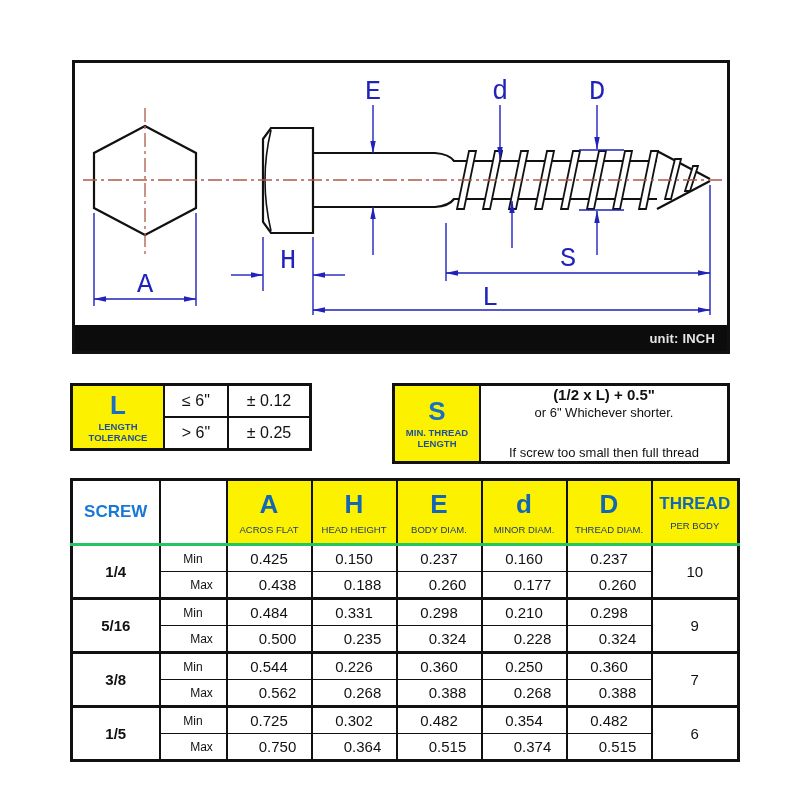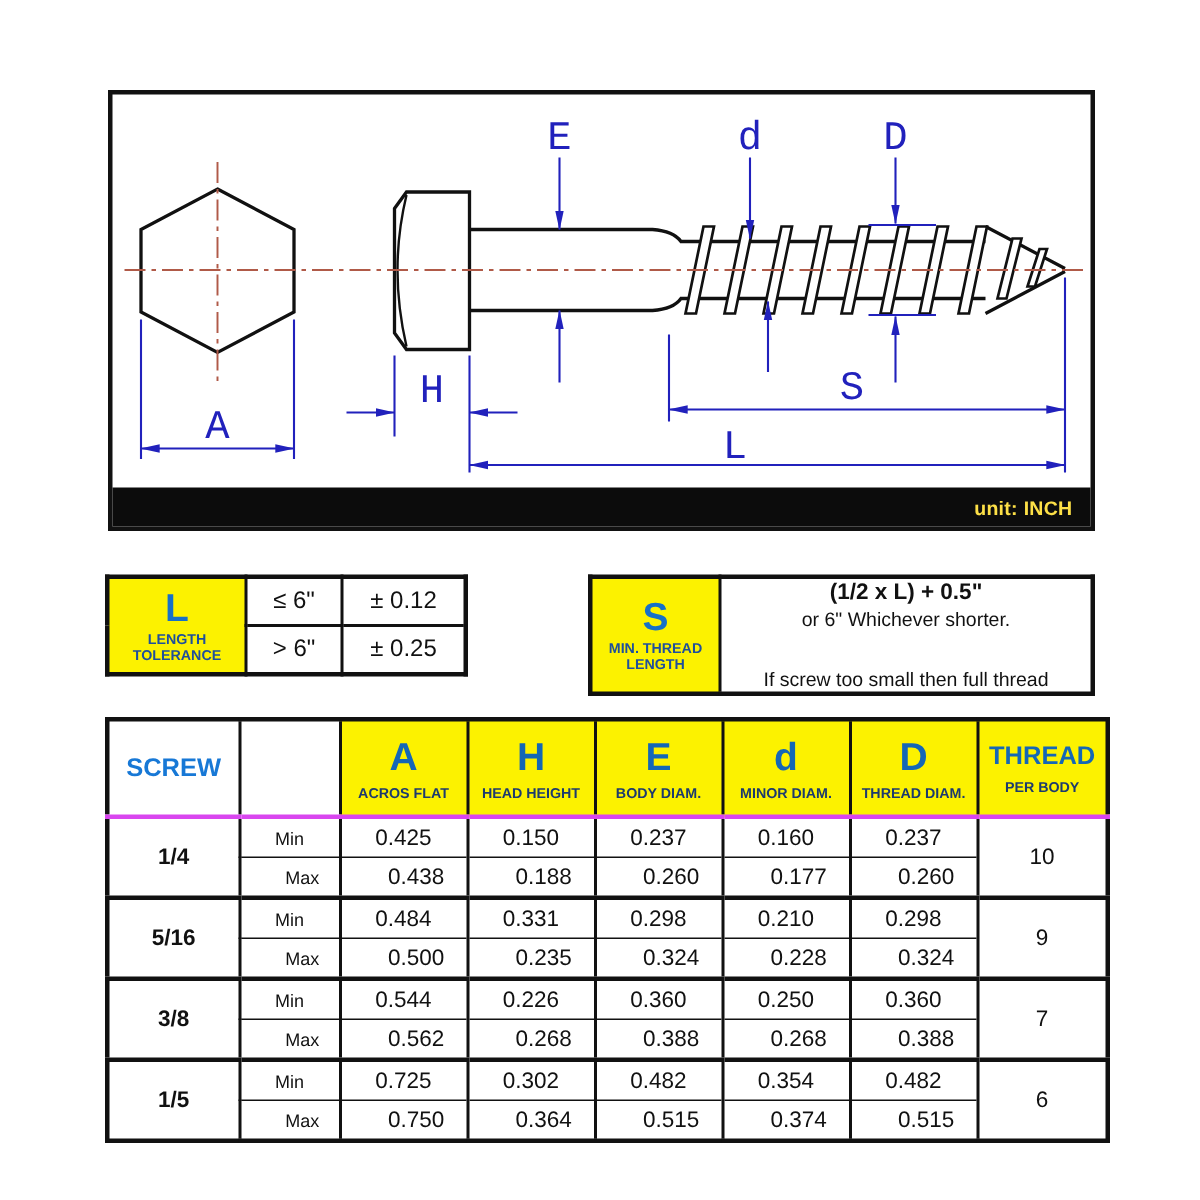--- a/index.html
+++ b/index.html
@@ -3,45 +3,45 @@
 <meta charset="utf-8">
 <style>
   html,body{margin:0;padding:0;background:#ffffff;}
   #canvas{position:relative;width:800px;height:800px;background:#ffffff;overflow:hidden;
           font-family:"Liberation Sans", sans-serif;color:#111;}
 
   
   .frame{position:absolute;left:72px;top:60px;width:652px;height:288px;border:3px solid #111;background:#fff;}
   .unitbar{position:absolute;left:0;bottom:0;width:652px;height:26px;background:#0c0c0c;
            display:flex;align-items:center;justify-content:flex-end;}
-  .unitbar span{color:#fde047;font-size:13px;font-weight:bold;padding-right:12px;letter-spacing:.2px;}
+  .unitbar span{color:#e5e5e5;font-size:13px;font-weight:bold;padding-right:12px;letter-spacing:.2px;}
   svg text.dim{font-family:"Liberation Mono", monospace;font-size:27px;fill:#2121bc;}
 
   
   table.mini{position:absolute;border-collapse:collapse;border:3px solid #111;background:#fff;table-layout:fixed;}
   table.mini td{border:2.5px solid #111;text-align:center;vertical-align:middle;padding:0;}
   td.ycell{background:#fcf200;}
   .sym{font-size:26px;font-weight:bold;color:#1670c8;line-height:26px;}
   .cap{font-size:9.5px;font-weight:bold;color:#1e4f9c;line-height:11px;margin-top:3px;}
   td.cond{font-size:16px;color:#111;}
   td.tol{font-size:16px;color:#111;}
   .snote{text-align:center;line-height:1.25;}
   .snote .formula{font-size:15px;font-weight:bold;color:#111;}
   .snote .l2{font-size:13px;color:#111;}
   .snote .l3{font-size:13px;color:#111;margin-top:24px;}
 
   
   table.spec{position:absolute;left:70px;top:478px;border-collapse:collapse;border:3px solid #111;
              table-layout:fixed;background:#fff;}
   .spec th,.spec td{border:2px solid #111;text-align:center;vertical-align:middle;padding:0;}
-  .spec tr.hdr th{height:62px;border-bottom:3px solid #d946ef;}
+  .spec tr.hdr th{height:62px;border-bottom:3px solid #22c55e;}
   .spec th.yh{background:#fcf200;}
   .spec th .bigsym{font-size:26px;font-weight:bold;color:#1467b6;line-height:28px;}
   .spec th .bigsym.small{font-size:17px;line-height:20px;}
-  .spec th .sub{font-size:9.5px;font-weight:bold;color:#1c3a6e;margin-top:6px;}
+  .spec th .sub{font-size:9.5px;font-weight:normal;color:#1c3a6e;margin-top:6px;}
   .spec th.screwh{font-size:17px;font-weight:bold;color:#1778d6;background:#fff;}
   .spec td{height:25px;font-size:15px;}
   .spec td.size{font-weight:bold;text-align:center;}
   .spec td.mm{font-size:12px;}
   .spec tr.gstart td{border-top:3px solid #111;}
   .spec tr.rmin td{border-bottom-width:1px;}
   .spec tr.rmax td{border-top-width:1px;padding-left:17px;}
 </style>
 </head>
 <body>

